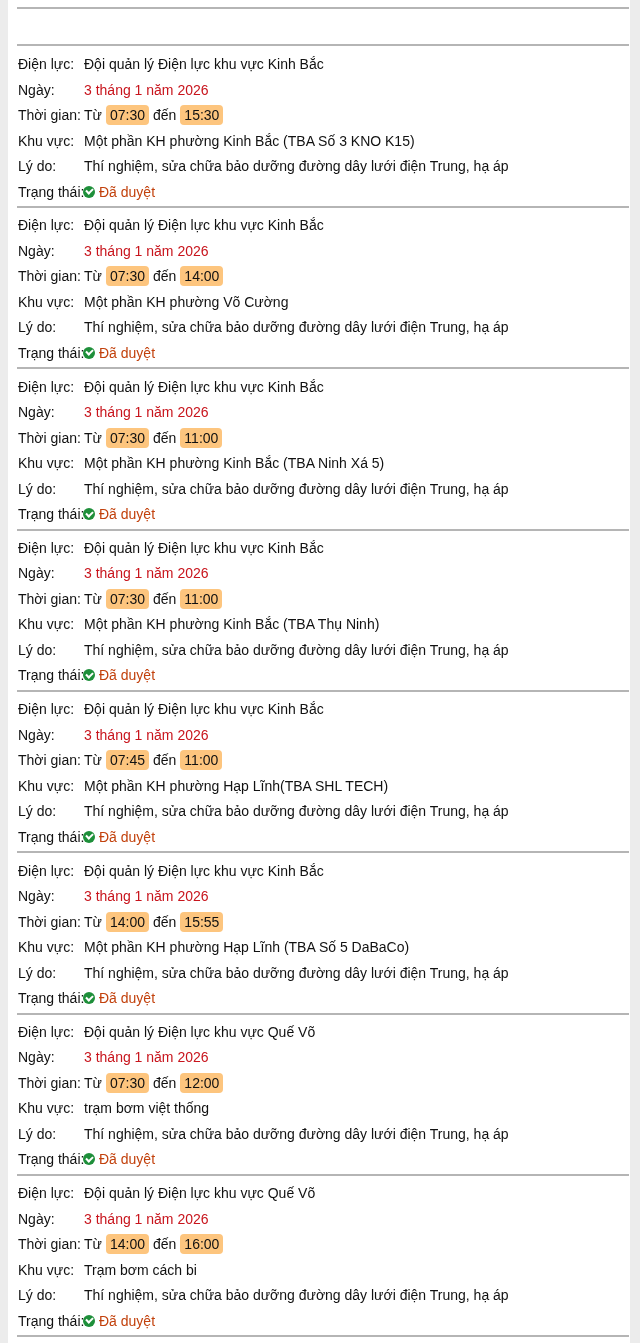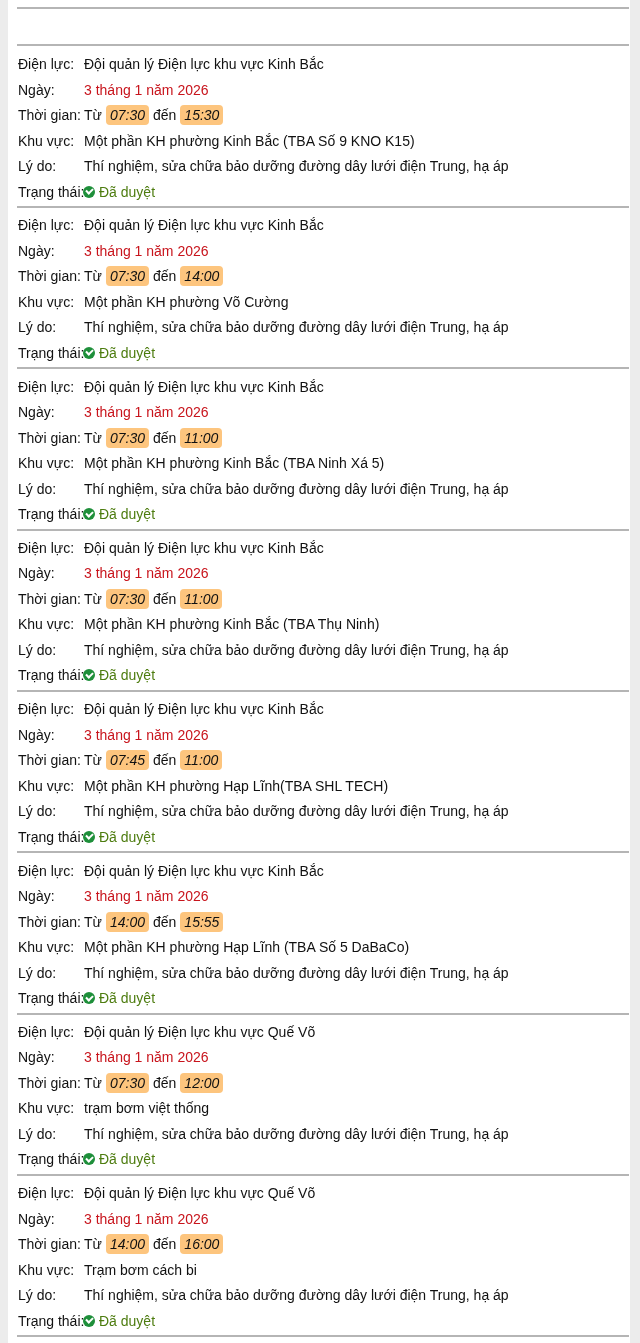--- a/index.html
+++ b/index.html
@@ -71,21 +71,20 @@
   .word { color: #111; }
   .badge {
     display: inline-block;
     background: #fdc57e;
     border-radius: 4px;
     padding: 0 4px;
     height: 20px;
     line-height: 20px;
     margin: 0 4px;
     color: #111;
-    font-style: italic;
   }
   .status-wrap {
     position: absolute;
     left: 66px;
     top: 0;
     display: flex;
     align-items: center;
     height: 20px;
   }
   .check {
@@ -101,21 +100,21 @@
     content: "";
     position: absolute;
     left: 3px;
     top: 2.5px;
     width: 5px;
     height: 3px;
     border-left: 2px solid #fff;
     border-bottom: 2px solid #fff;
     transform: rotate(-45deg);
   }
-  .status-text { color: #4d7c0f; }
+  .status-text { color: #c2410c; }
 </style>
 </head>
 <body>
 
 <div class="page">
   <div class="rule" style="top:7px"></div>
   <div class="rule" style="top:44px"></div>
   <div id="entries">
   <div class="entry" style="top: 54px;">
     <div class="row" style="top:0px">
@@ -130,21 +129,21 @@
       <span class="lbl">Thời gian:</span>
       <div class="time-wrap">
         <span class="word">Từ</span>
         <span class="badge">07:30</span>
         <span class="word">đến</span>
         <span class="badge">15:30</span>
       </div>
     </div>
     <div class="row" style="top:76.5px">
       <span class="lbl">Khu vực:</span>
-      <span class="val">Một phần KH phường Kinh Bắc (TBA Số 9 KNO K15)</span>
+      <span class="val">Một phần KH phường Kinh Bắc (TBA Số 3 KNO K15)</span>
     </div>
     <div class="row" style="top:102px">
       <span class="lbl">Lý do:</span>
       <span class="val">Thí nghiệm, sửa chữa bảo dưỡng đường dây lưới điện Trung, hạ áp</span>
     </div>
     <div class="row" style="top:127.5px">
       <span class="lbl">Trạng thái:</span>
       <div class="status-wrap" style="left:65px">
         <span class="check"></span>
         <span class="status-text">Đã duyệt</span>

